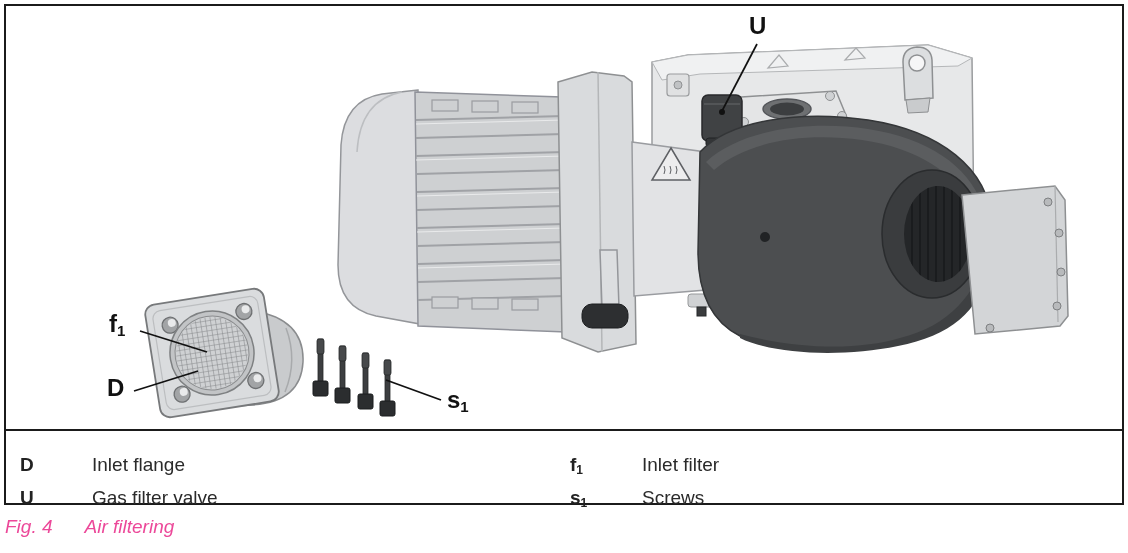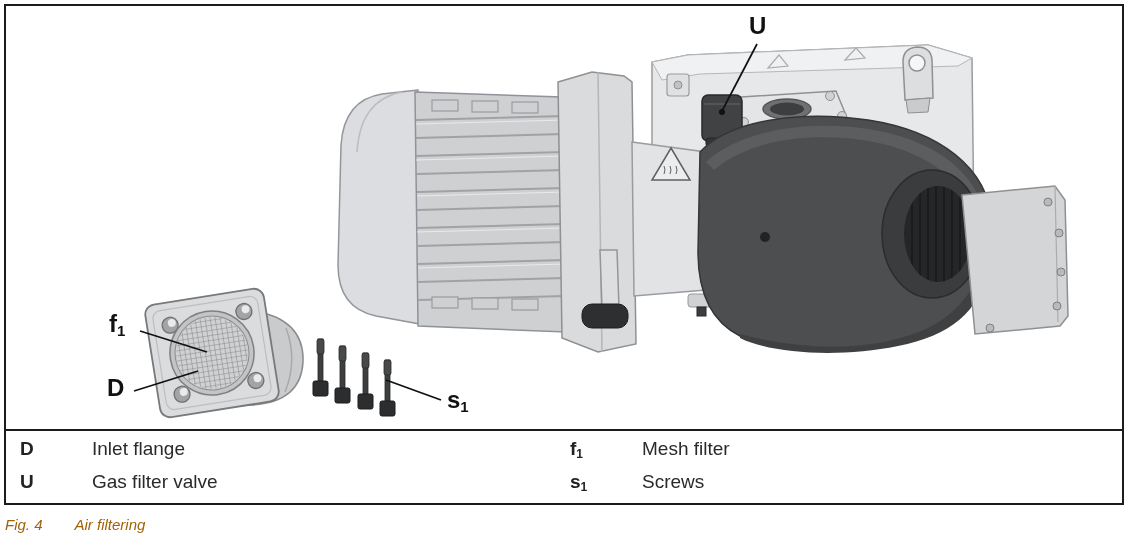--- a/index.html
+++ b/index.html
@@ -31,26 +31,26 @@
     border-top:2px solid #1b1b1b;display:flex;background:#fff;
   }
   .legend-col{width:50%;box-sizing:border-box;padding-top:7px;}
   .legend-col.left{padding-left:14px;}
   .legend-col.right{padding-left:6px;}
   .legend-row{display:flex;align-items:baseline;height:33px;}
   .legend-key{
     width:72px;flex:0 0 72px;font-weight:bold;font-size:19px;color:#222;
   }
   .legend-key sub{font-size:12px;font-weight:bold;vertical-align:-3px;}
-  .legend-desc{font-size:19px;color:#2a2a2a;}
+  .legend-desc{font-size:19px;color:#2a2a2a;margin-top:16px;}
 
   
   .caption{
     position:absolute;left:5px;top:516px;
-    font-style:italic;font-size:15px;color:#a16207;display:flex;
+    font-style:italic;font-size:19px;color:#ec4899;display:flex;
   }
   .caption .cap-title{margin-left:32px;font-style:italic;}
 </style>
 </head>
 <body>
 
 <div class="page">
   <div class="frame">
 
     <div class="illustration">
@@ -278,21 +278,21 @@
           <span class="legend-desc">Inlet flange</span>
         </div>
         <div class="legend-row">
           <span class="legend-key"><span>U</span><sub></sub></span>
           <span class="legend-desc">Gas filter valve</span>
         </div>
       </div>
       <div class="legend-col right">
         <div class="legend-row">
           <span class="legend-key"><span>f</span><sub>1</sub></span>
-          <span class="legend-desc">Mesh filter</span>
+          <span class="legend-desc">Inlet filter</span>
         </div>
         <div class="legend-row">
           <span class="legend-key"><span>s</span><sub>1</sub></span>
           <span class="legend-desc">Screws</span>
         </div>
       </div>
     </div>
   </div>
 
   <div class="caption">

